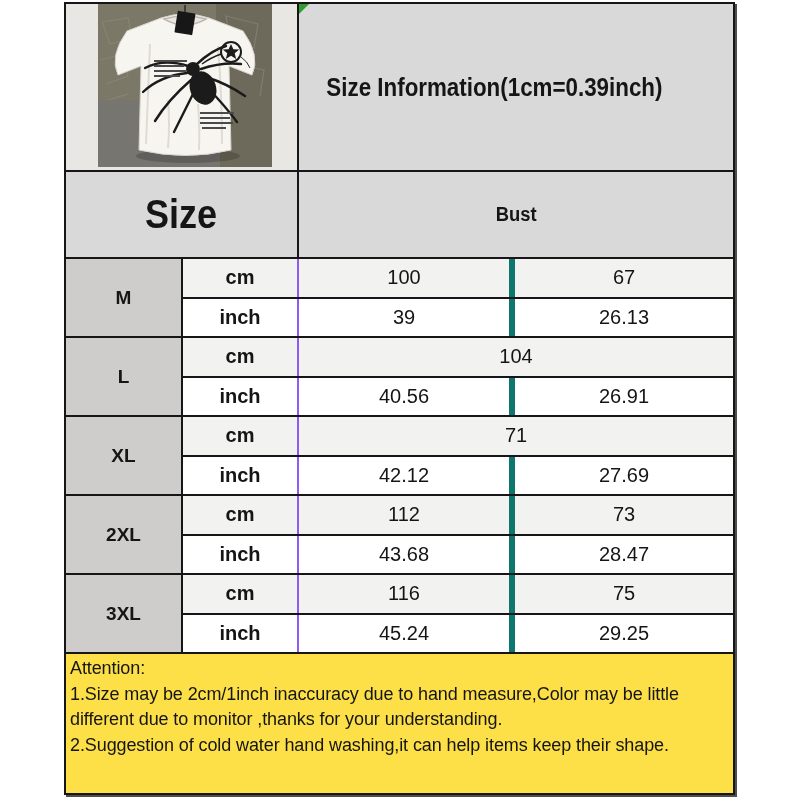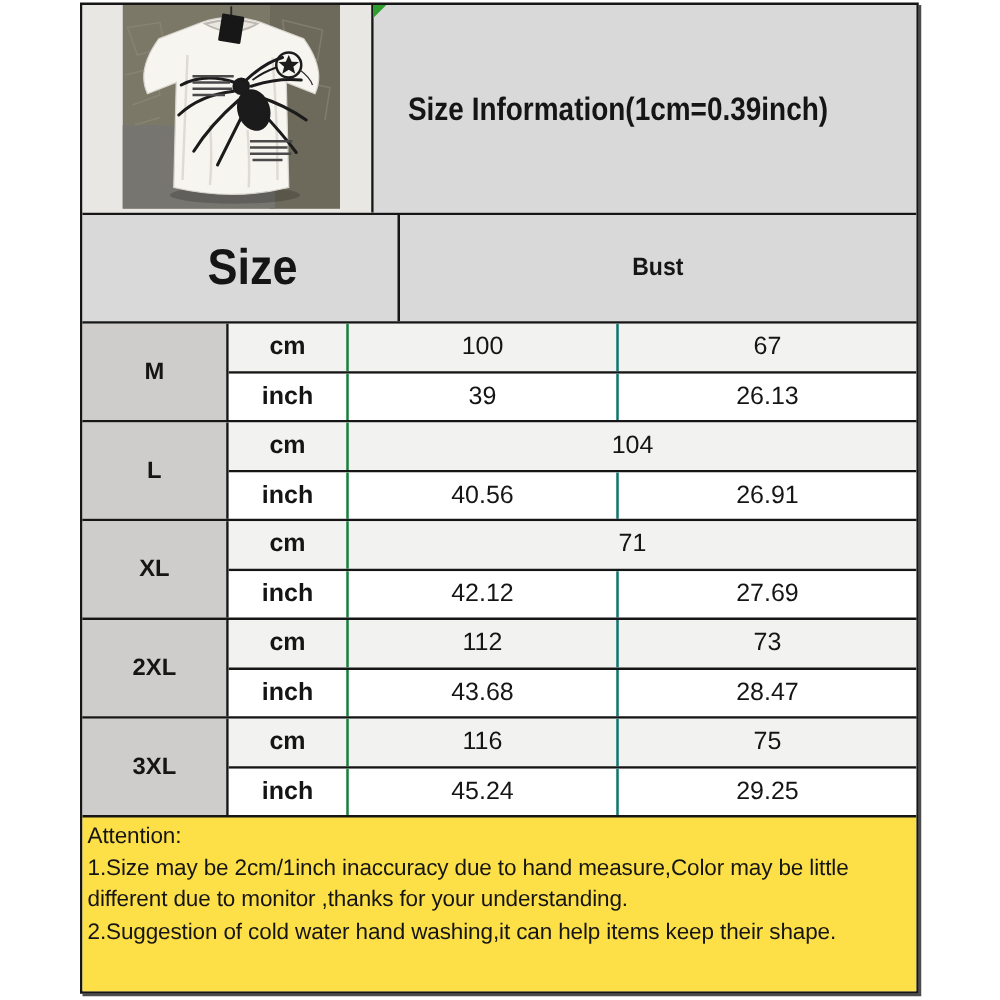--- a/index.html
+++ b/index.html
@@ -17,41 +17,41 @@
                 background:#e9e7e4; position:relative; }
   .photo-cell svg { position:absolute; left:32px; top:0; }
   .title-cell { flex:1; background:#d9d9d9; position:relative;
                 display:flex; align-items:center; justify-content:flex-start; }
   .flag { position:absolute; top:0; left:0; width:0; height:0;
           border-top:10px solid #2f9e2f; border-right:10px solid transparent; }
   .title-text { font-size:26px; font-weight:bold; white-space:nowrap;
                 transform:scaleX(0.86); }
   
   .row-header { height:87px; flex:none; border-top:2px solid #161616;
-                display:flex; background:#d9d9d9;padding-left:21px; }
+                display:flex; background:#d9d9d9; }
   .h-size { width:233px; flex:none; border-right:2px solid #161616;
             display:flex; align-items:center; justify-content:center; }
   .h-size span { font-size:40px; font-weight:bold; transform:scaleX(0.9); }
   .h-col { width:216px; flex:none; border-right:2px solid #161616;
            display:flex; align-items:center; justify-content:center; }
   .h-col:last-child { flex:1; border-right:none; }
   .h-col span { font-size:20px; font-weight:bold; transform:scaleX(0.92); }
   
   .group { height:79px; flex:none; border-top:2px solid #161616; display:flex; }
   .g-label { width:117px; flex:none; border-right:2px solid #161616;
              background:#cfcdcb; display:flex; align-items:center; justify-content:center;
              font-size:19px; font-weight:bold; }
   .g-rows { flex:1; display:flex; flex-direction:column; }
   .u-row { flex:1; display:flex; }
   .u-row.cm   { background:#f2f2f1; border-bottom:2px solid #161616; }
   .u-row.inch { background:#ffffff; }
-  .u-cell { width:96px; flex:none; border-right:2px solid #15803d;
+  .u-cell { width:116px; flex:none; border-right:2px solid #8b5cf6;
             display:flex; align-items:center; justify-content:center;
             font-size:20px; font-weight:bold; }
-  .v-cell { width:216px; flex:none; border-right:2px solid #0f766e;
+  .v-cell { width:216px; flex:none; border-right:6px solid #0f766e;
             display:flex; align-items:center; justify-content:center;
             font-size:20px; font-weight:400; }
   .v-cell:last-child { flex:1; border-right:none; }
   
   .attention { flex:1; border-top:2px solid #161616; background:#fde047;
                padding:2px 5px 0 4px; font-size:18px; line-height:1.43;
                letter-spacing:-0.1px; }
 </style>
 </head>
 <body>

